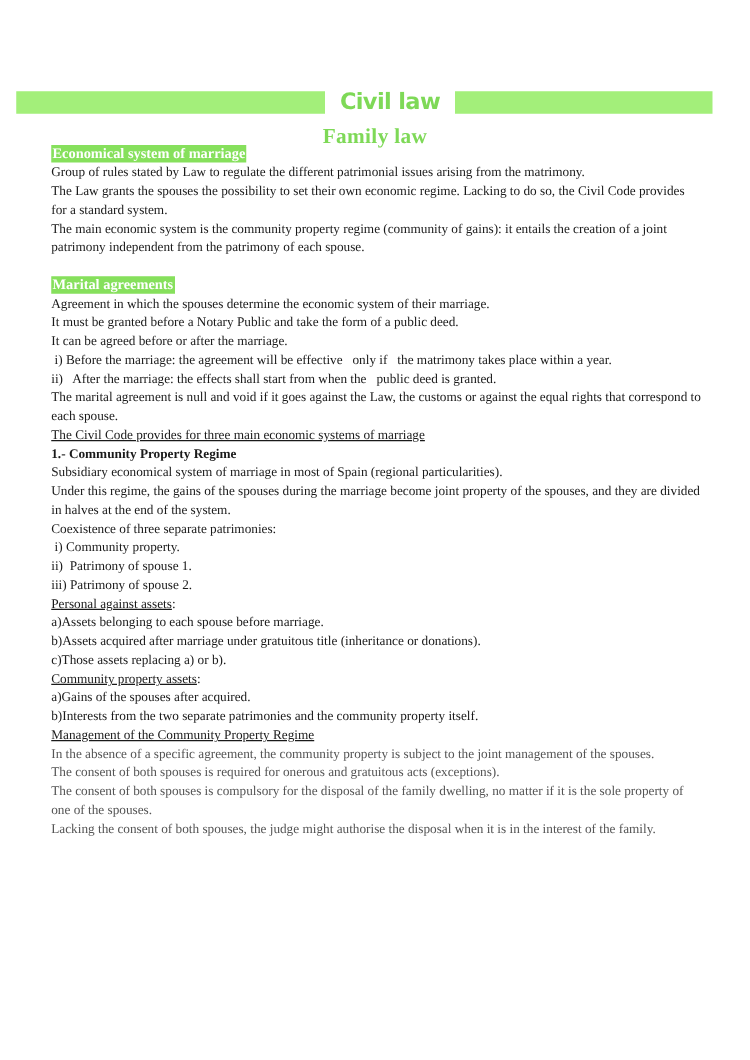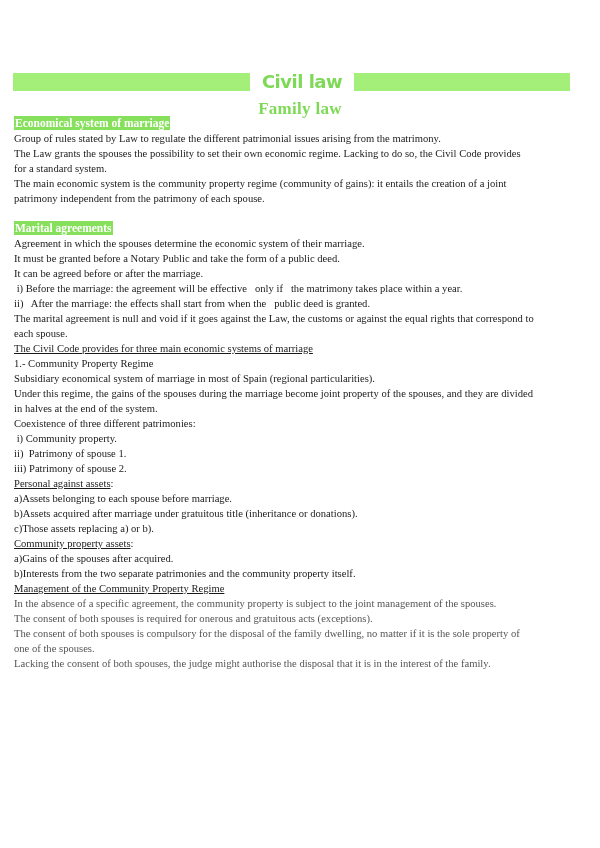--- a/index.html
+++ b/index.html
@@ -1,35 +1,35 @@
 <!DOCTYPE html>
 <html><head>
 <meta charset="utf-8">
 <style>
   html, body { margin: 0; padding: 0; background: #ffffff; }
   body { width: 600px; height: 848px; position: relative; overflow: hidden;
          font-family: "Liberation Serif", "DejaVu Serif", serif; color: #1a1a1a; }
   .page { position: absolute; left: 0; top: 0; width: 600px; height: 848px; }
   .title-bar { position: absolute; left: 13px; top: 73px; width: 557px; height: 18px;
                background: #a3ef7a; }
-  .title-text { position: absolute; left: 250px; top: 70px; width: 104px; height: 24px;
+  .title-text { position: absolute; left: 260px; top: 70px; width: 104px; height: 24px;
                 background: #ffffff; color: #7ed957; font-family: "DejaVu Sans", sans-serif;
                 font-weight: bold; font-size: 18px; line-height: 24px; text-align: center;
                 letter-spacing: -0.5px; }
   .subtitle { position: absolute; left: 0; width: 600px; top: 99px; text-align: center;
               color: #7ed957; font-weight: bold; font-size: 17px; letter-spacing: 0.3px; }
-  .content { position: absolute; left: 14px; top: 116px; width: 520px; font-size: 10.6px;
+  .content { position: absolute; left: 41px; top: 116px; width: 520px; font-size: 10.6px;
              line-height: 15px; }
   .sec-head { display: inline-block; background: #86e05c; color: #ffffff; font-weight: bold;
               font-size: 11.5px; line-height: 14px; padding: 0 1px; }
   .line { white-space: nowrap; }
   .wrap { white-space: normal; }
   .gap { height: 15px; }
   .u { text-decoration: underline; }
-  .b { font-weight: normal; }
+  .b { font-weight: bold; }
   .grey { color: #555555; }
 </style>
 </head>
 <body>
 
 <div class="page">
   <div class="title-bar"></div>
   <div class="title-text">Civil law</div>
   <div class="subtitle">Family law</div>
 
@@ -45,33 +45,33 @@
     <div class="wrap">It must be granted before a Notary Public and take the form of a public deed.</div>
     <div class="wrap">It can be agreed before or after the marriage.</div>
     <div class="line" style="white-space:pre"> i) Before the marriage: the agreement will be effective   only if   the matrimony takes place within a year.</div>
     <div class="line" style="white-space:pre">ii)   After the marriage: the effects shall start from when the   public deed is granted.</div>
     <div class="wrap">The marital agreement is null and void if it goes against the Law, the customs or against the equal rights that correspond to each spouse.</div>
     <div class="u">The Civil Code provides for three main economic systems of marriage</div>
 
     <div class="b">1.- Community Property Regime</div>
     <div class="wrap">Subsidiary economical system of marriage in most of Spain (regional particularities).</div>
     <div class="wrap">Under this regime, the gains of the spouses during the marriage become joint property of the spouses, and they are divided in halves at the end of the system.</div>
-    <div class="wrap">Coexistence of three different patrimonies:</div>
+    <div class="wrap">Coexistence of three separate patrimonies:</div>
     <div class="line" style="white-space:pre"> i) Community property.</div>
     <div class="line" style="white-space:pre">ii)  Patrimony of spouse 1.</div>
     <div class="line" style="white-space:pre">iii) Patrimony of spouse 2.</div>
 
     <div><span class="u">Personal against assets</span><span>:</span></div>
     <div class="line">a)Assets belonging to each spouse before marriage.</div>
     <div class="line">b)Assets acquired after marriage under gratuitous title (inheritance or donations).</div>
     <div class="line">c)Those assets replacing a) or b).</div>
 
     <div><span class="u">Community property assets</span><span>:</span></div>
     <div class="line">a)Gains of the spouses after acquired.</div>
     <div class="line">b)Interests from the two separate patrimonies and the community property itself.</div>
 
     <div class="u">Management of the Community Property Regime</div>
     <div class="wrap grey">In the absence of a specific agreement, the community property is subject to the joint management of the spouses.</div>
     <div class="wrap grey">The consent of both spouses is required for onerous and gratuitous acts (exceptions).</div>
     <div class="wrap grey">The consent of both spouses is compulsory for the disposal of the family dwelling, no matter if it is the sole property of one of the spouses.</div>
-    <div class="wrap grey">Lacking the consent of both spouses, the judge might authorise the disposal that it is in the interest of the family.</div>
+    <div class="wrap grey">Lacking the consent of both spouses, the judge might authorise the disposal when it is in the interest of the family.</div>
   </div>
 </div>
 
 </body></html>

